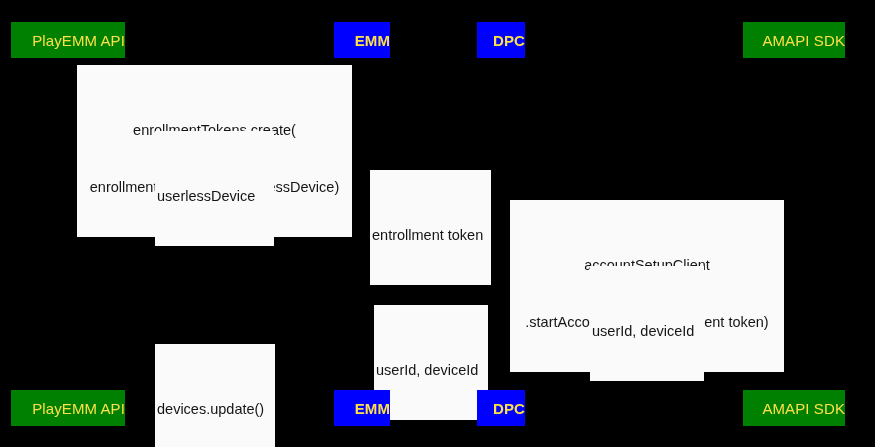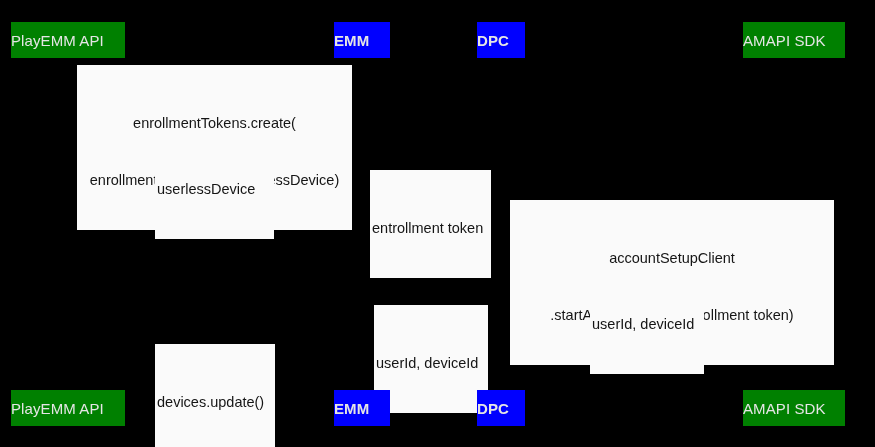--- a/index.html
+++ b/index.html
@@ -18,22 +18,22 @@
     background: #000000;
     overflow: hidden;
   }
 
   
   .participant {
     position: absolute;
     box-sizing: border-box;
     display: flex;
     align-items: center;
-    justify-content: flex-start;
-    color: #e5e5e5;
+    justify-content: flex-end;
+    color: #fde047;
     font-size: 15px;
     line-height: 1;
     letter-spacing: 0.1px;
     white-space: nowrap;
     height: 36px;
   }
   .participant.green { background: #008000; }
   .participant.blue  { background: #0000ff; font-weight: bold; }
 
   
@@ -55,21 +55,21 @@
   
   .msg {
     position: absolute;
     box-sizing: border-box;
     background: #fafafa;
     color: #151515;
     font-size: 14.5px;
     line-height: 19px;
     text-align: center;
     white-space: pre;
-    padding: 11px 2px 2px 2px;
+    padding: 18px 2px 2px 2px;
   }
   .msg.left  { text-align: left; }
 </style>
 </head>
 <body>
 
 <div id="diagram">
 
   <div class="lifeline" style="left:68px;"></div>
   <div class="lifeline" style="left:362px;"></div>
@@ -103,21 +103,21 @@
   </div>
 
   <div class="msg left" style="left:155px; top:131px; width:119px;">
     <div>userlessDevice</div>
   </div>
 
   <div class="msg left" style="left:370px; top:170px; width:121px;">
     <div>entrollment token</div>
   </div>
 
-  <div class="msg" style="left:510px; top:200px; width:324px;">
+  <div class="msg" style="left:510px; top:200px; width:274px;">
     <div>accountSetupClient</div>
     <div>.startAccountSetup(entrollment token)</div>
   </div>
 
   <div class="msg left" style="left:590px; top:266px; width:114px;">
     <div>userId, deviceId</div>
   </div>
 
   <div class="msg left" style="left:374px; top:305px; width:114px;">
     <div>userId, deviceId</div>

